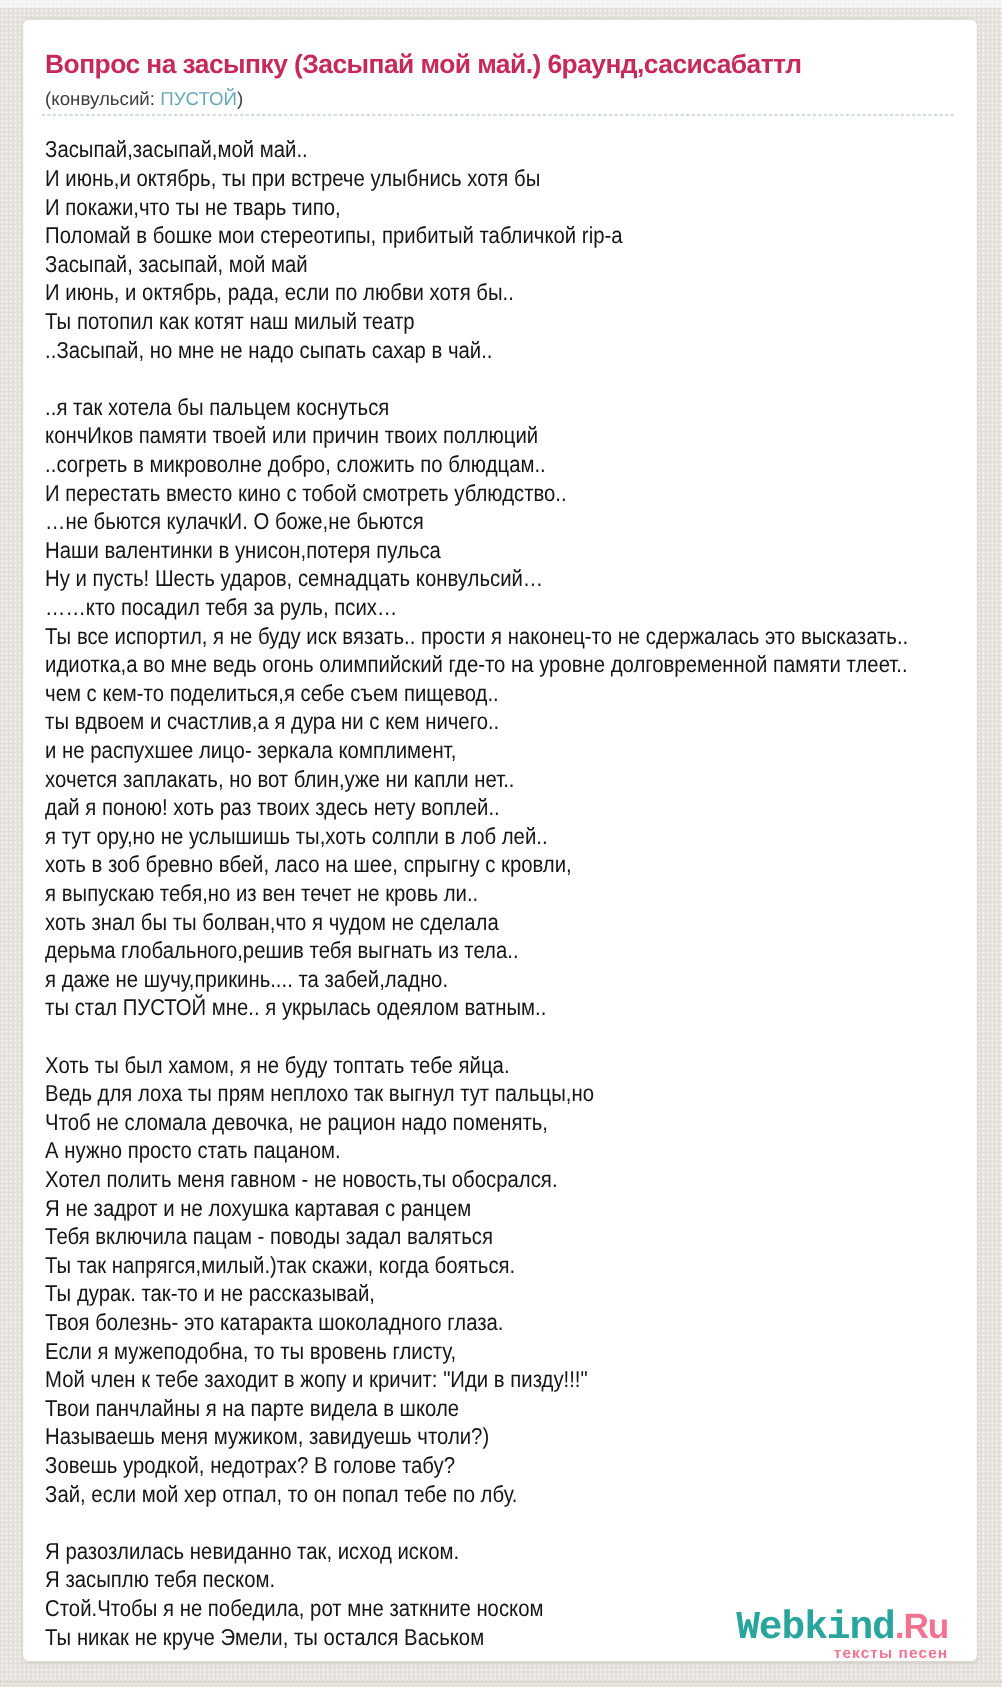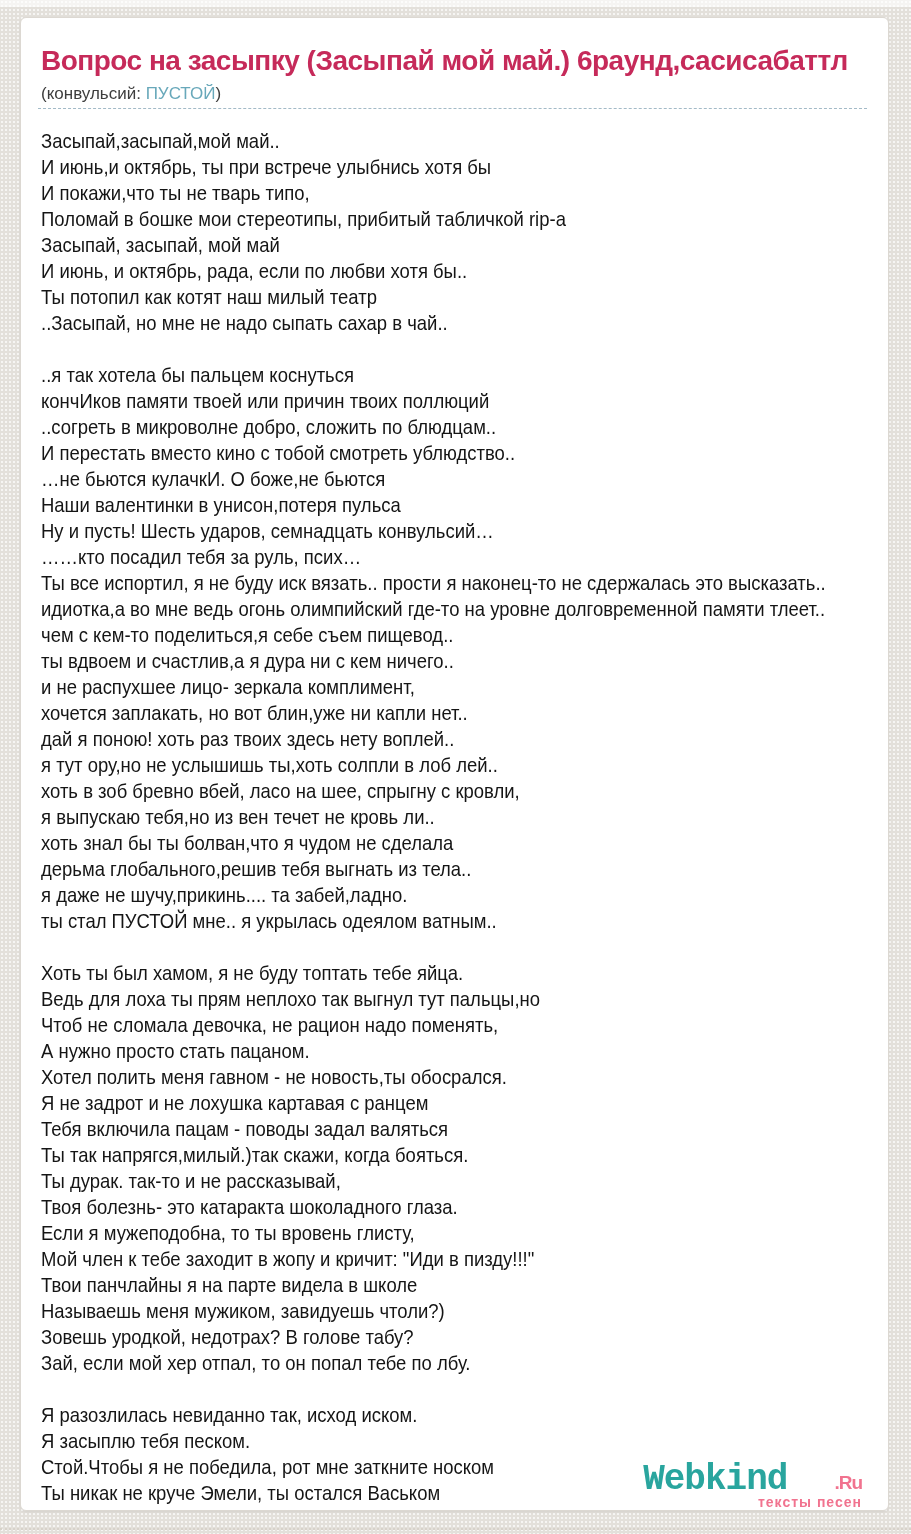--- a/index.html
+++ b/index.html
@@ -27,21 +27,21 @@
     width: 869px; height: 1494px;
     box-sizing: border-box;
     background: #ffffff;
     border: 1px solid #dcd8d2;
     border-radius: 6px;
     box-shadow: 0 1px 3px rgba(0,0,0,0.07);
     overflow: hidden;
   }
   .song-title {
     margin: 27px 20px 0 20px;
-    font-size: 28px;
+    font-size: 24px;
     font-weight: bold;
     letter-spacing: -0.5px;
     color: var(--title, #c62a5a);
     white-space: nowrap;
   }
   .artist-line {
     margin: 7px 20px 0 20px;
     font-size: 17px;
     color: #3d3d3d;
     white-space: nowrap;
@@ -74,21 +74,21 @@
     cursor: pointer;
     line-height: 1;
   }
   .logo-row {
     font-weight: bold;
     font-size: 36px;
     letter-spacing: -1px;
     white-space: nowrap;
   }
   .logo-main { color: var(--logo_teal, #29a59e); font-family: Liberation Mono, monospace; }
-  .logo-suffix { color: var(--logo_pink, #f1738f); font-size: 19px; margin-left: 47px; }
+  .logo-suffix { color: var(--logo_pink, #f1738f); font-size: 32px; }
   .logo-tagline {
     margin-top: -3px;
     font-weight: bold;
     font-size: 14px;
     letter-spacing: 1px;
     color: var(--logo_pink, #f1738f);
   }
 </style>
 </head>
 <body style="--title: #c62a5a; --artist_link: #68a8ba; --text: #151515; --logo_teal: #29a59e; --logo_pink: #f1738f;">

